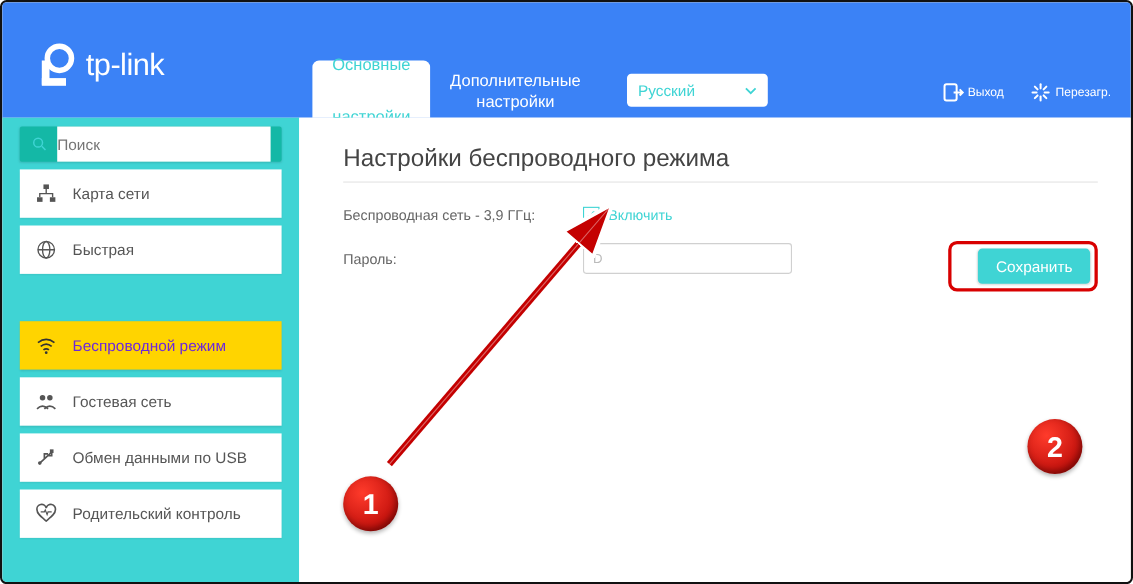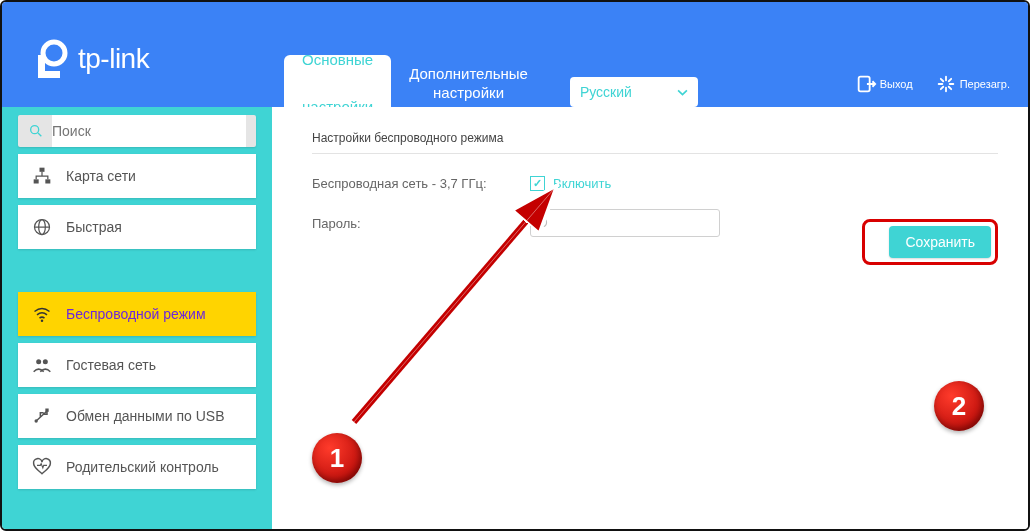--- a/index.html
+++ b/index.html
@@ -5,37 +5,37 @@
   * { box-sizing: border-box; margin: 0; padding: 0; font-family: Arial, Helvetica, sans-serif; }
   body { background: #fff; }
   .frame { width: 1030px; height: 531px; border: 2px solid #111; border-radius: 6px; overflow: hidden; position: relative; background: #fff; }
   .header { height: 105px; background: #3b82f6; display: flex; align-items: flex-end; padding: 0 18px 0 0; }
   .logo { display: flex; align-items: center; padding: 0 0 28px 30px; width: 270px; }
   .logo svg { width: 40px; height: 40px; }
   .logo-text { color: #fff; font-size: 28px; font-weight: 400; margin-left: 6px; letter-spacing: -0.5px; }
   .tabs { display: flex; align-items: stretch; height: 52px; margin-left: 12px; }
   .tab { color: #fff; font-size: 15px; padding: 6px 18px 0 18px; text-align: center; display: flex; flex-direction: column; justify-content: center; cursor: pointer; line-height: 1.25; }
   .tab.active { background: #fff; color: #3fd4d4; border-top-left-radius: 6px; border-top-right-radius: 6px; gap: 28px; }
-  .lang { margin-left: 24px; margin-bottom: 0; display: flex; align-items: center; }
+  .lang { margin-left: 24px; margin-bottom: 10px; display: flex; align-items: center; }
   .lang-select { background: #fff; color: #3fd4d4; height: 30px; width: 128px; border-radius: 4px; padding: 0 10px; display: flex; align-items: center; justify-content: space-between; font-size: 14px; cursor: pointer; }
   .header-right { margin-left: auto; display: flex; align-items: flex-end; padding-bottom: 12px; gap: 22px; }
   .header-btn { display: flex; align-items: center; color: #fff; font-size: 11px; cursor: pointer; gap: 3px; }
   .header-btn svg { width: 22px; height: 22px; }
 
   .body { display: flex; height: 426px; }
   .sidebar { width: 270px; background: #3fd4d4; padding: 8px 16px; display: flex; flex-direction: column; gap: 7px; overflow: hidden; }
-  .search { background: #e5e5e5; height: 32px; display: flex; align-items: center; padding: 0 10px; border-radius: 2px; box-shadow: 0 1px 2px rgba(0,0,0,0.12); }
+  .search { background: #14b8a6; height: 32px; display: flex; align-items: center; padding: 0 10px; border-radius: 2px; box-shadow: 0 1px 2px rgba(0,0,0,0.12); }
   .search svg { width: 16px; height: 16px; color: #3fd4d4; margin-right: 8px; }
   .search input { border: none; outline: none; font-size: 14px; height: 100%; flex: 1; color: #666; }
   .side-item { background: #fff; min-height: 44px; display: flex; align-items: center; padding: 6px 14px; gap: 14px; font-size: 14px; color: #555; cursor: pointer; box-shadow: 0 1px 2px rgba(0,0,0,0.12); line-height: 1.2; text-align: right; }
   .side-item.active { background: #ffd400; color: #6d28d9; font-weight: 400; margin-top: 36px; }
   .side-item svg { width: 20px; height: 20px; flex-shrink: 0; }
 
   .main { flex: 1; background: #fff; padding: 24px 30px 0 40px; position: relative; }
-  .main h2 { font-size: 12px; font-weight: 400; color: #444; margin-bottom: 8px; }
+  .main h2 { font-size: 22px; font-weight: 400; color: #444; margin-bottom: 8px; }
   .hr { border-bottom: 1px solid #e3e3e3; margin-bottom: 22px; }
   .row { display: flex; align-items: center; margin-bottom: 18px; font-size: 13px; color: #666; }
   .row-label { width: 218px; }
   .chk { width: 15px; height: 15px; border: 1px solid #3fd4d4; display: inline-flex; align-items: center; justify-content: center; margin-right: 8px; }
   .chk.checked::after { content: "✓"; color: #3fd4d4; font-size: 11px; font-weight: bold; }
   .chk.unchecked { border-color: #bbb; }
   .enable-label { color: #3fd4d4; }
   .textinput { width: 190px; height: 28px; border: 1px solid #d0d0d0; border-radius: 3px; padding: 0 8px; font-size: 12px; color: #bbb; filter: blur(0.4px); }
   .save-btn-wrap { position: absolute; right: 30px; top: 112px; padding: 4px; border: 3px solid #d80000; border-radius: 8px; }
   .save-btn { background: #3fd4d4; color: #fff; font-size: 14px; padding: 8px 16px; border: none; border-radius: 4px; cursor: pointer; box-shadow: 0 1px 2px rgba(0,0,0,0.15); margin-left: 20px; }
@@ -170,21 +170,21 @@
           </svg>
         <span>Родительский контроль</span>
       </div>
     </div>
 
     <div class="main">
       <h2>Настройки беспроводного режима</h2>
       <div class="hr"></div>
 
       <div class="row">
-        <span class="row-label">Беспроводная сеть - 3,7 ГГц:</span>
+        <span class="row-label">Беспроводная сеть - 3,9 ГГц:</span>
         <span class="chk checked"></span>
         <span class="enable-label">Включить</span>
       </div>
 
 
       <div class="row">
         <span class="row-label">Пароль:</span>
         <input class="textinput" value="D" style="">
       </div>
 

